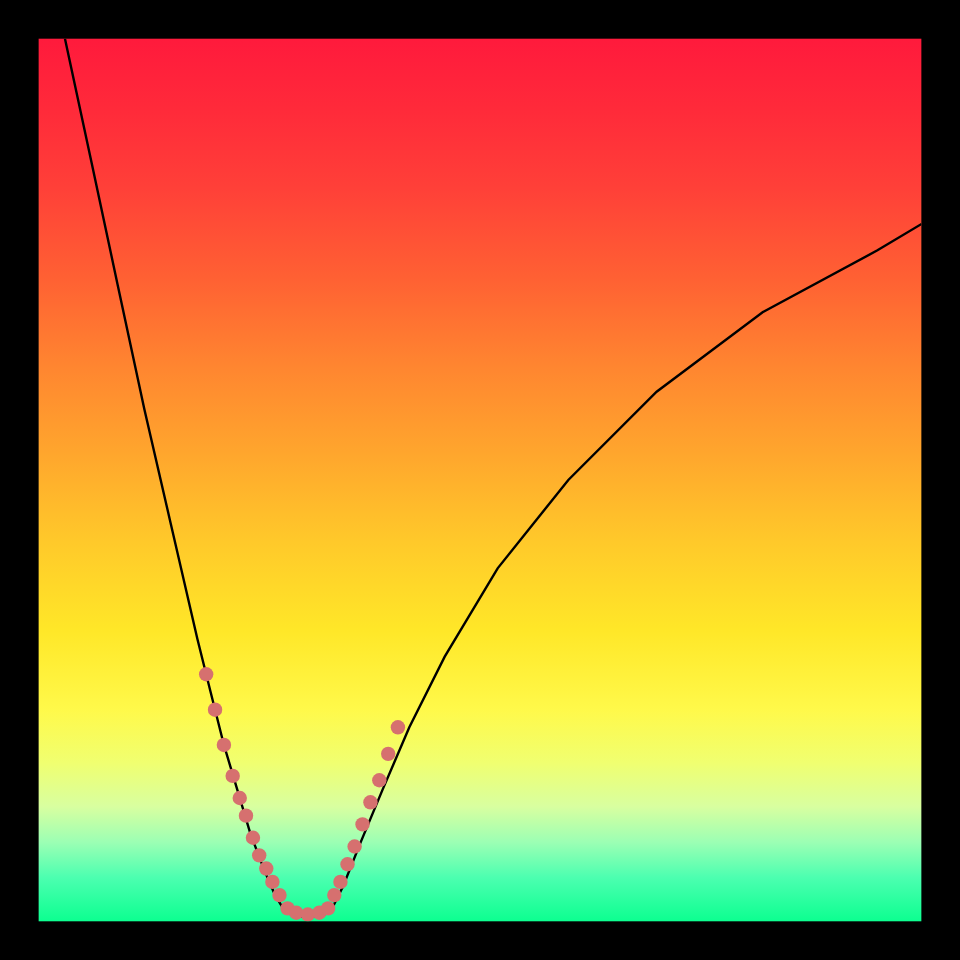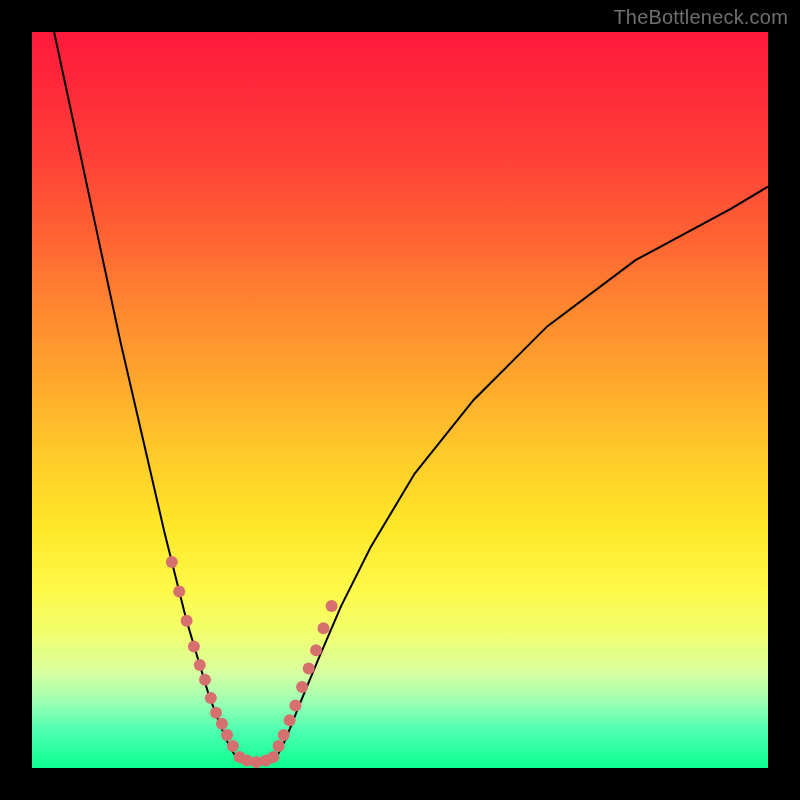--- a/index.html
+++ b/index.html
@@ -115,14 +115,13 @@
           <circle cx="276.7" cy="636.6" r="6" class="dot"></circle>
           <circle cx="284.1" cy="618.2" r="6" class="dot"></circle>
           <circle cx="291.5" cy="596.2" r="6" class="dot"></circle>
           <circle cx="299.6" cy="574.1" r="6" class="dot"></circle>
         </g>
     </svg>
 
     <div class="base-band"></div>
   </div>
 
-  <div class="watermark">TheBottleneck.com</div>
 </div>
 
 </body></html>

